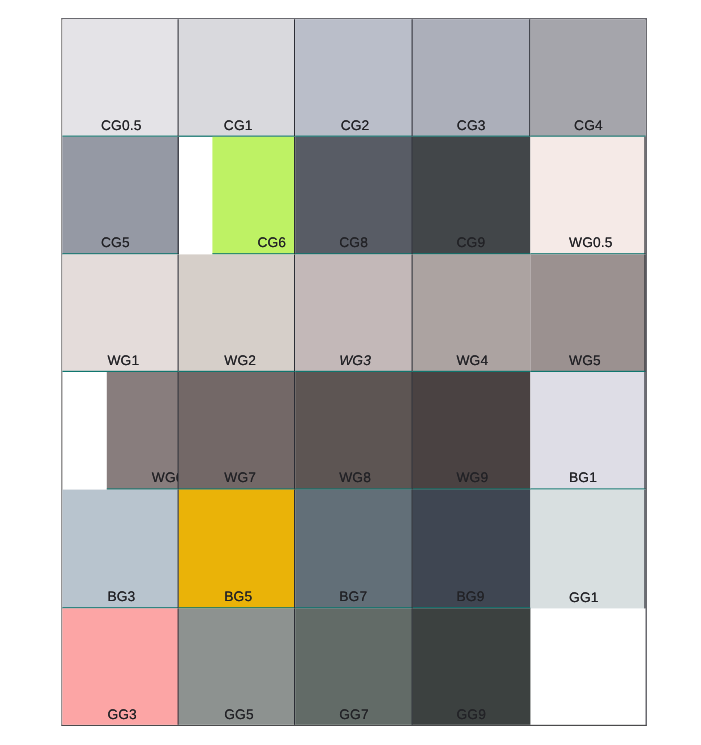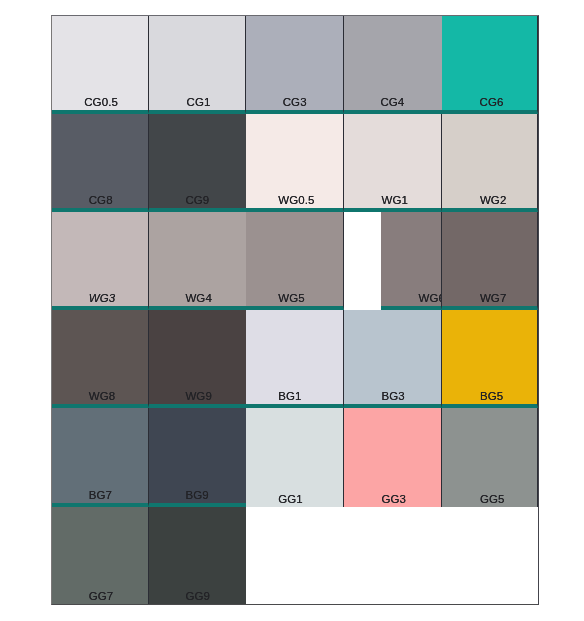--- a/index.html
+++ b/index.html
@@ -26,21 +26,21 @@
     border-right: 1px solid #44444c;
     border-bottom: 1px solid #4a4a4c;
     display: grid;
     grid-template-columns: 97px 97px 98px 98px 96px;
     grid-template-rows: 98px 98px 98px 98px 99px 97px;
   }
   .swatch {
     position: relative;
     box-sizing: border-box;
     border-right: 1px solid #2b2d35;
-    border-bottom: 4px solid #0f766e;
+    border-bottom: 1px solid #0f766e;
     overflow: hidden;
   }
   .swatch.last-col { border-right: none; }
   .swatch.last-row { border-bottom: none; }
   .swatch-label {
     position: absolute;
     left: 0;
     right: 0;
     bottom: 2.2px;
     text-align: left;
@@ -61,27 +61,33 @@
 </head>
 <body>
 
 <div id="swatch-chart">
   <div class="swatch col1" style="background-color: rgb(228, 227, 231);">
     <span class="swatch-label">CG0.5</span>
   </div>
   <div class="swatch col2" style="background-color: rgb(217, 217, 221);">
     <span class="swatch-label">CG1</span>
   </div>
+  <div class="swatch col3" style="background-color: rgb(186, 190, 201);">
+    <span class="swatch-label">CG2</span>
+  </div>
   <div class="swatch col4" style="background-color: rgb(172, 175, 186);">
     <span class="swatch-label">CG3</span>
   </div>
   <div class="swatch last-col col5" style="background-color: rgb(165, 165, 171);">
     <span class="swatch-label">CG4</span>
   </div>
-  <div class="swatch col2" style="background-color: #14b8a6;">
+  <div class="swatch col1" style="background-color: rgb(149, 153, 164);">
+    <span class="swatch-label">CG5</span>
+  </div>
+  <div class="swatch col2" style="background-color: #bef264; margin-left: 28px;">
     <span class="swatch-label">CG6</span>
   </div>
   <div class="swatch col4" style="background-color: rgb(88, 92, 101);">
     <span class="swatch-label">CG8</span>
   </div>
   <div class="swatch last-col col5" style="background-color: rgb(66, 70, 73);">
     <span class="swatch-label">CG9</span>
   </div>
   <div class="swatch col1" style="background-color: rgb(245, 234, 231);">
     <span class="swatch-label">WG0.5</span>

